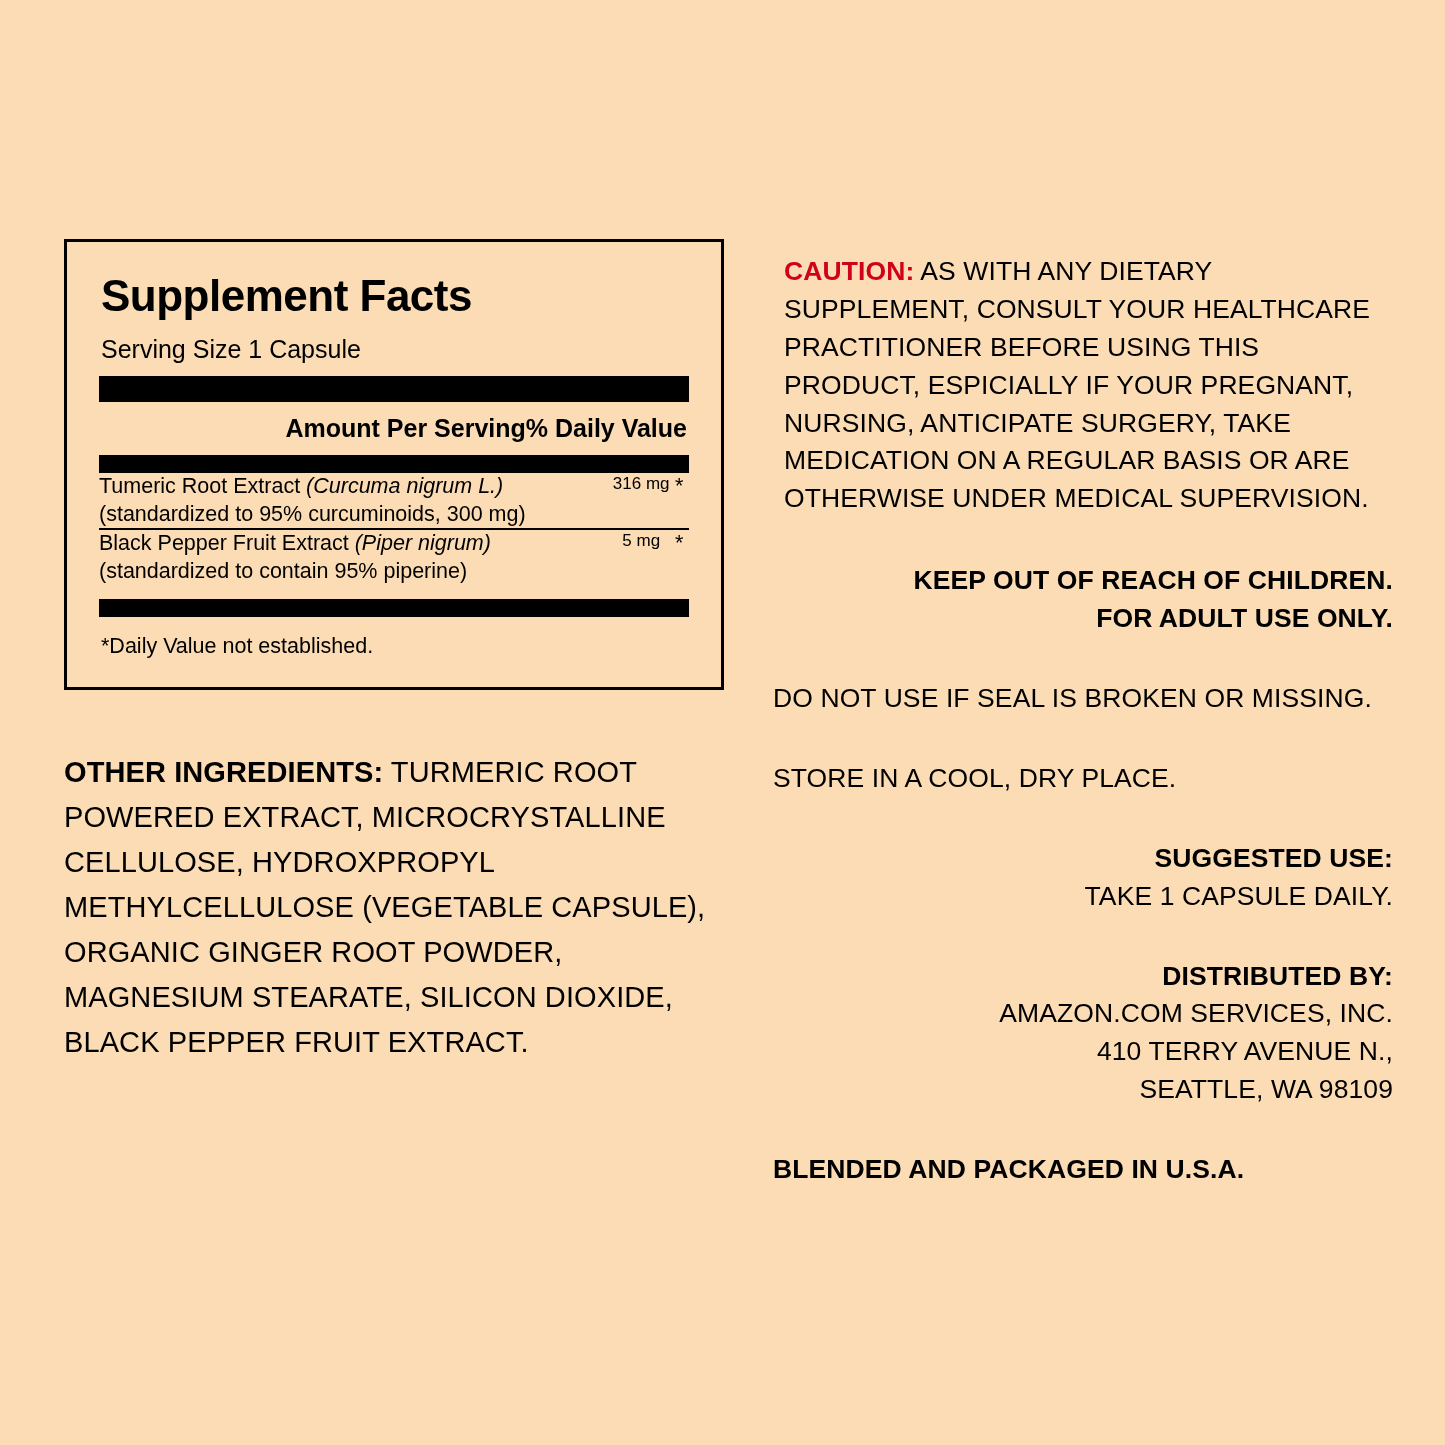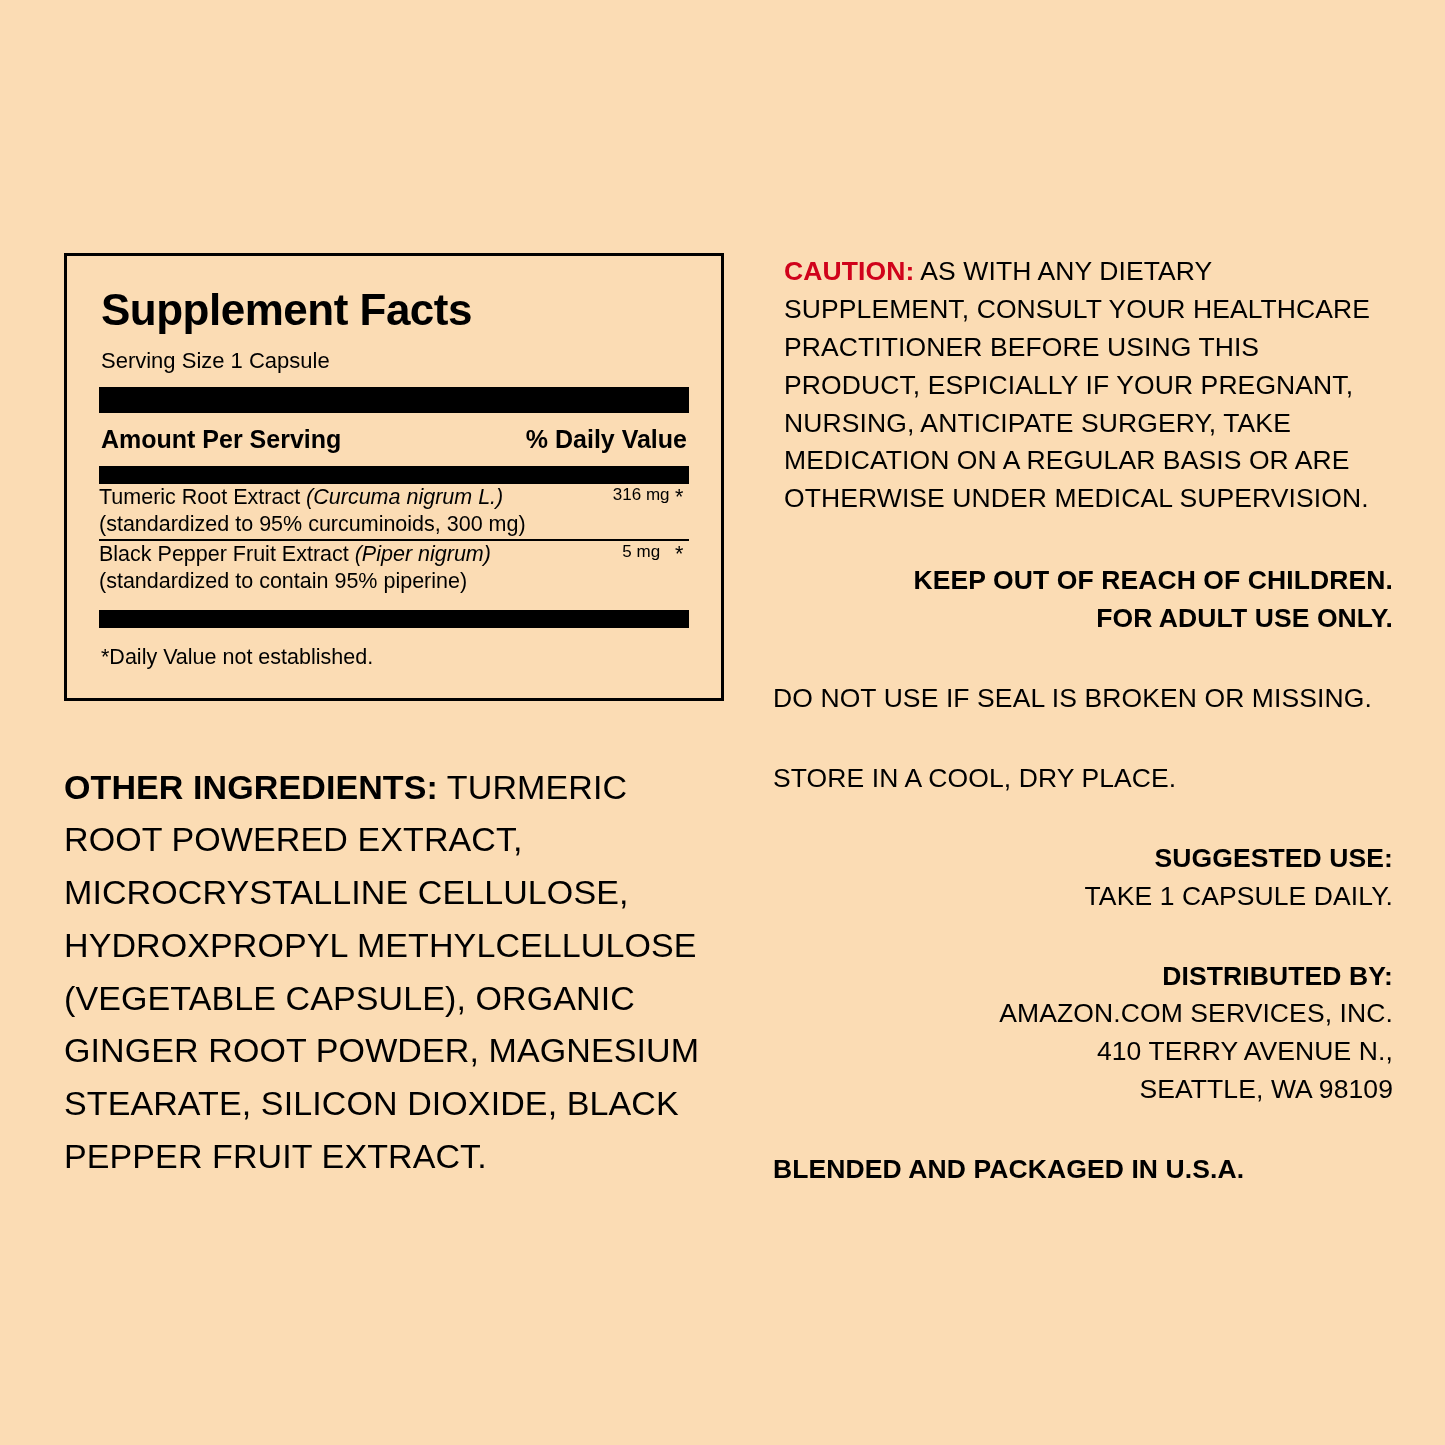--- a/index.html
+++ b/index.html
@@ -17,56 +17,56 @@
   .page {
     position: relative;
     width: 1445px;
     height: 1445px;
   }
 
   
   .left-col {
     position: absolute;
     left: 64px;
-    top: 253px;
+    top: 239px;
     width: 660px;
   }
 
   .facts-box {
     border: 3px solid #000;
     background: transparent;
     padding: 24px 32px 26px 32px;
     box-sizing: border-box;
     width: 660px;
   }
   .facts-title {
     font-size: 44px;
     font-weight: bold;
     letter-spacing: -0.5px;
     line-height: 1.1;
     margin: 6px 0 14px 2px;
   }
   .serving-size {
-    font-size: 22px;
+    font-size: 25px;
     line-height: 1.2;
     margin: 0 0 12px 2px;
   }
   .bar-thick {
     height: 26px;
     background: #000;
     margin: 0;
   }
   .bar-med {
     height: 18px;
     background: #000;
     margin: 0;
   }
   .amount-row {
     display: flex;
-    justify-content: space-between;
+    justify-content: flex-end;
     align-items: baseline;
     font-size: 25px;
     font-weight: bold;
     padding: 12px 2px 12px 2px;
   }
   .ing-table {
     width: 100%;
     border-collapse: collapse;
   }
   .ing-table td {
@@ -105,21 +105,21 @@
     display: block;
   }
   .footnote {
     font-size: 21.5px;
     line-height: 1.3;
     padding: 16px 2px 0 2px;
   }
 
   .other-ing {
     margin-top: 60px;
-    font-size: 34px;
+    font-size: 29px;
     line-height: 1.55;
     letter-spacing: 0.1px;
   }
   .other-ing b {
     font-weight: bold;
   }
 
   
   .right-col {
     position: absolute;

